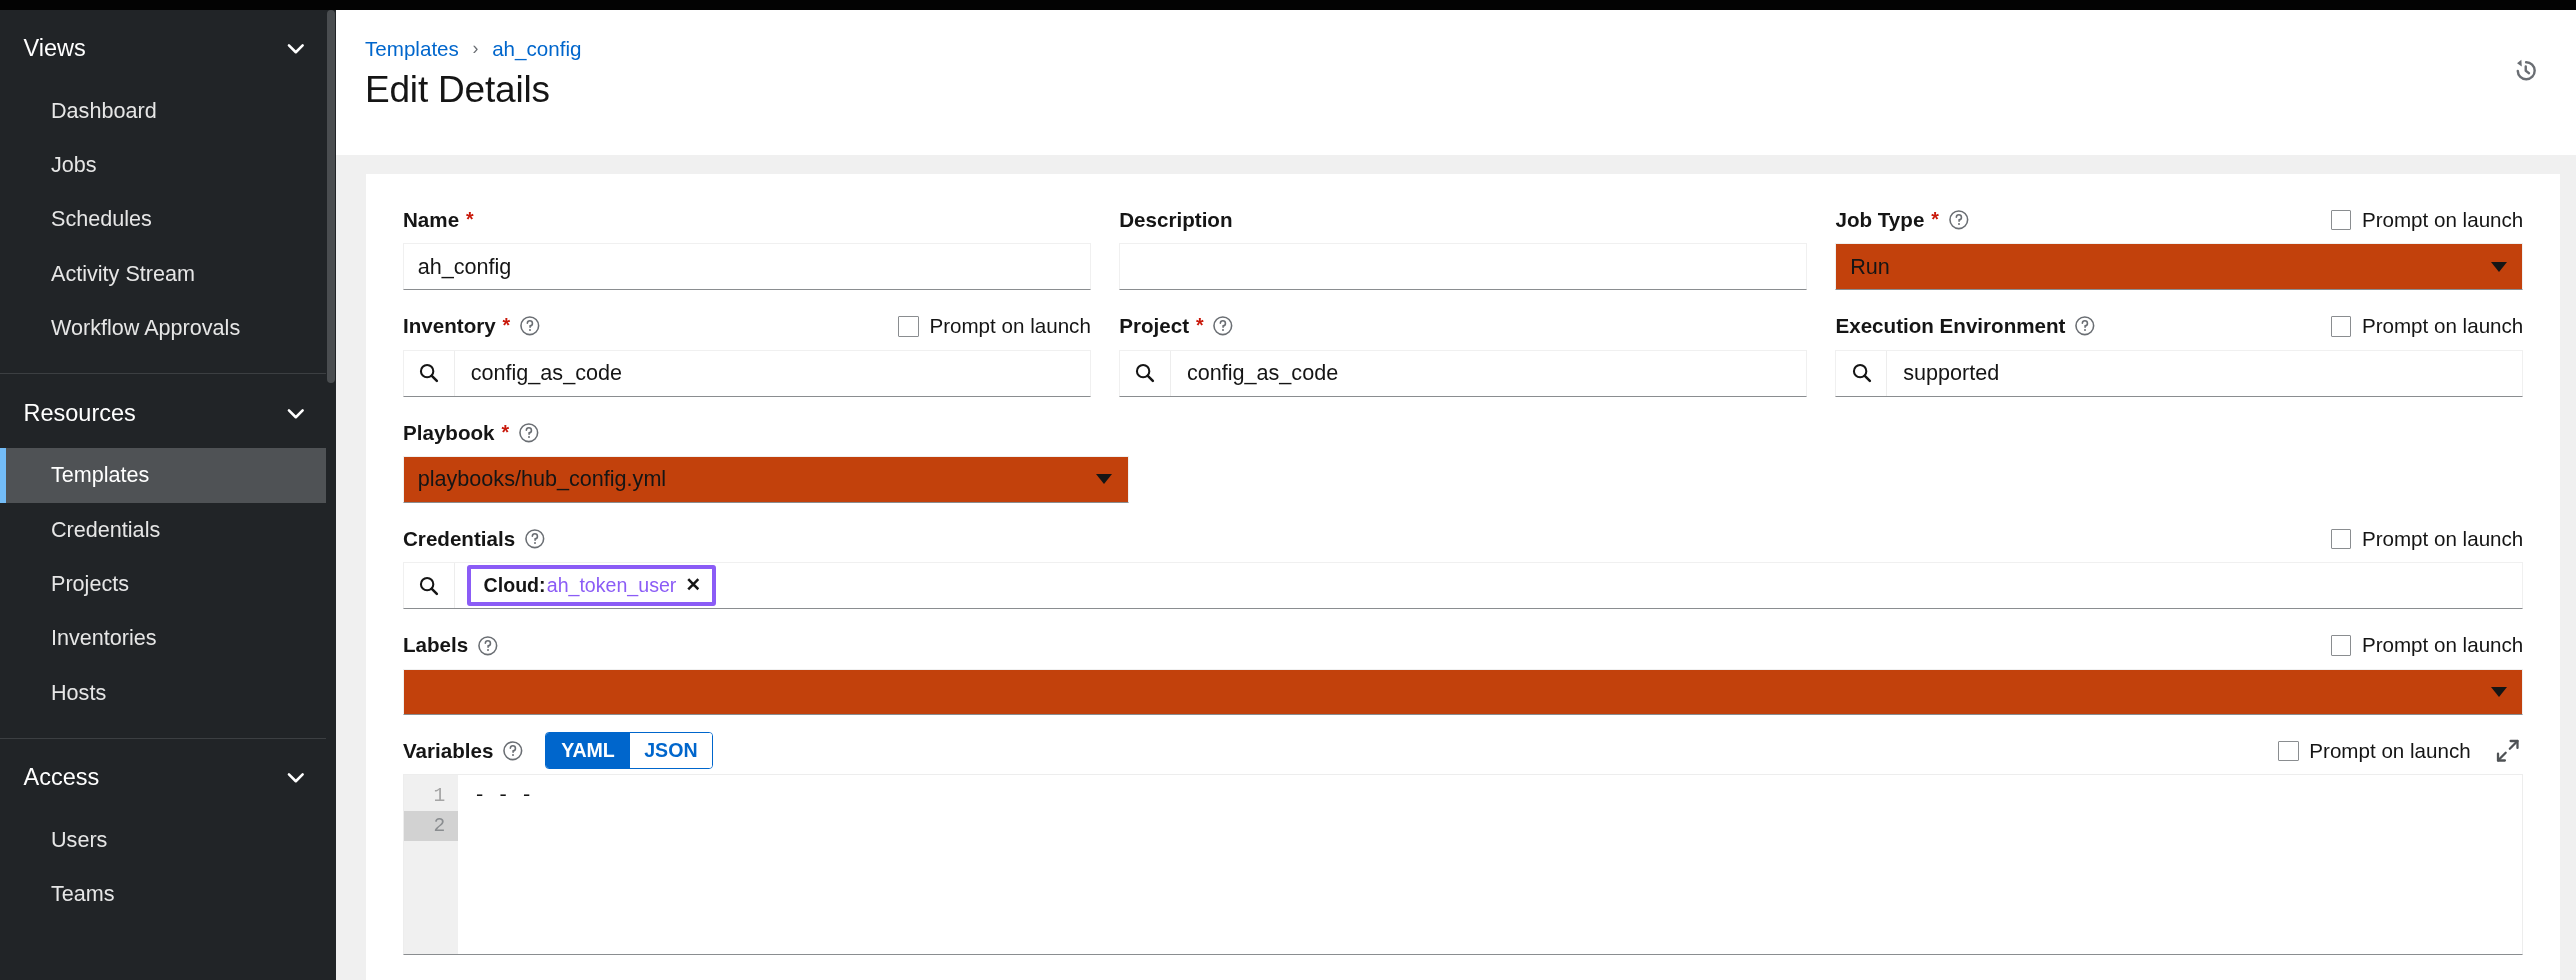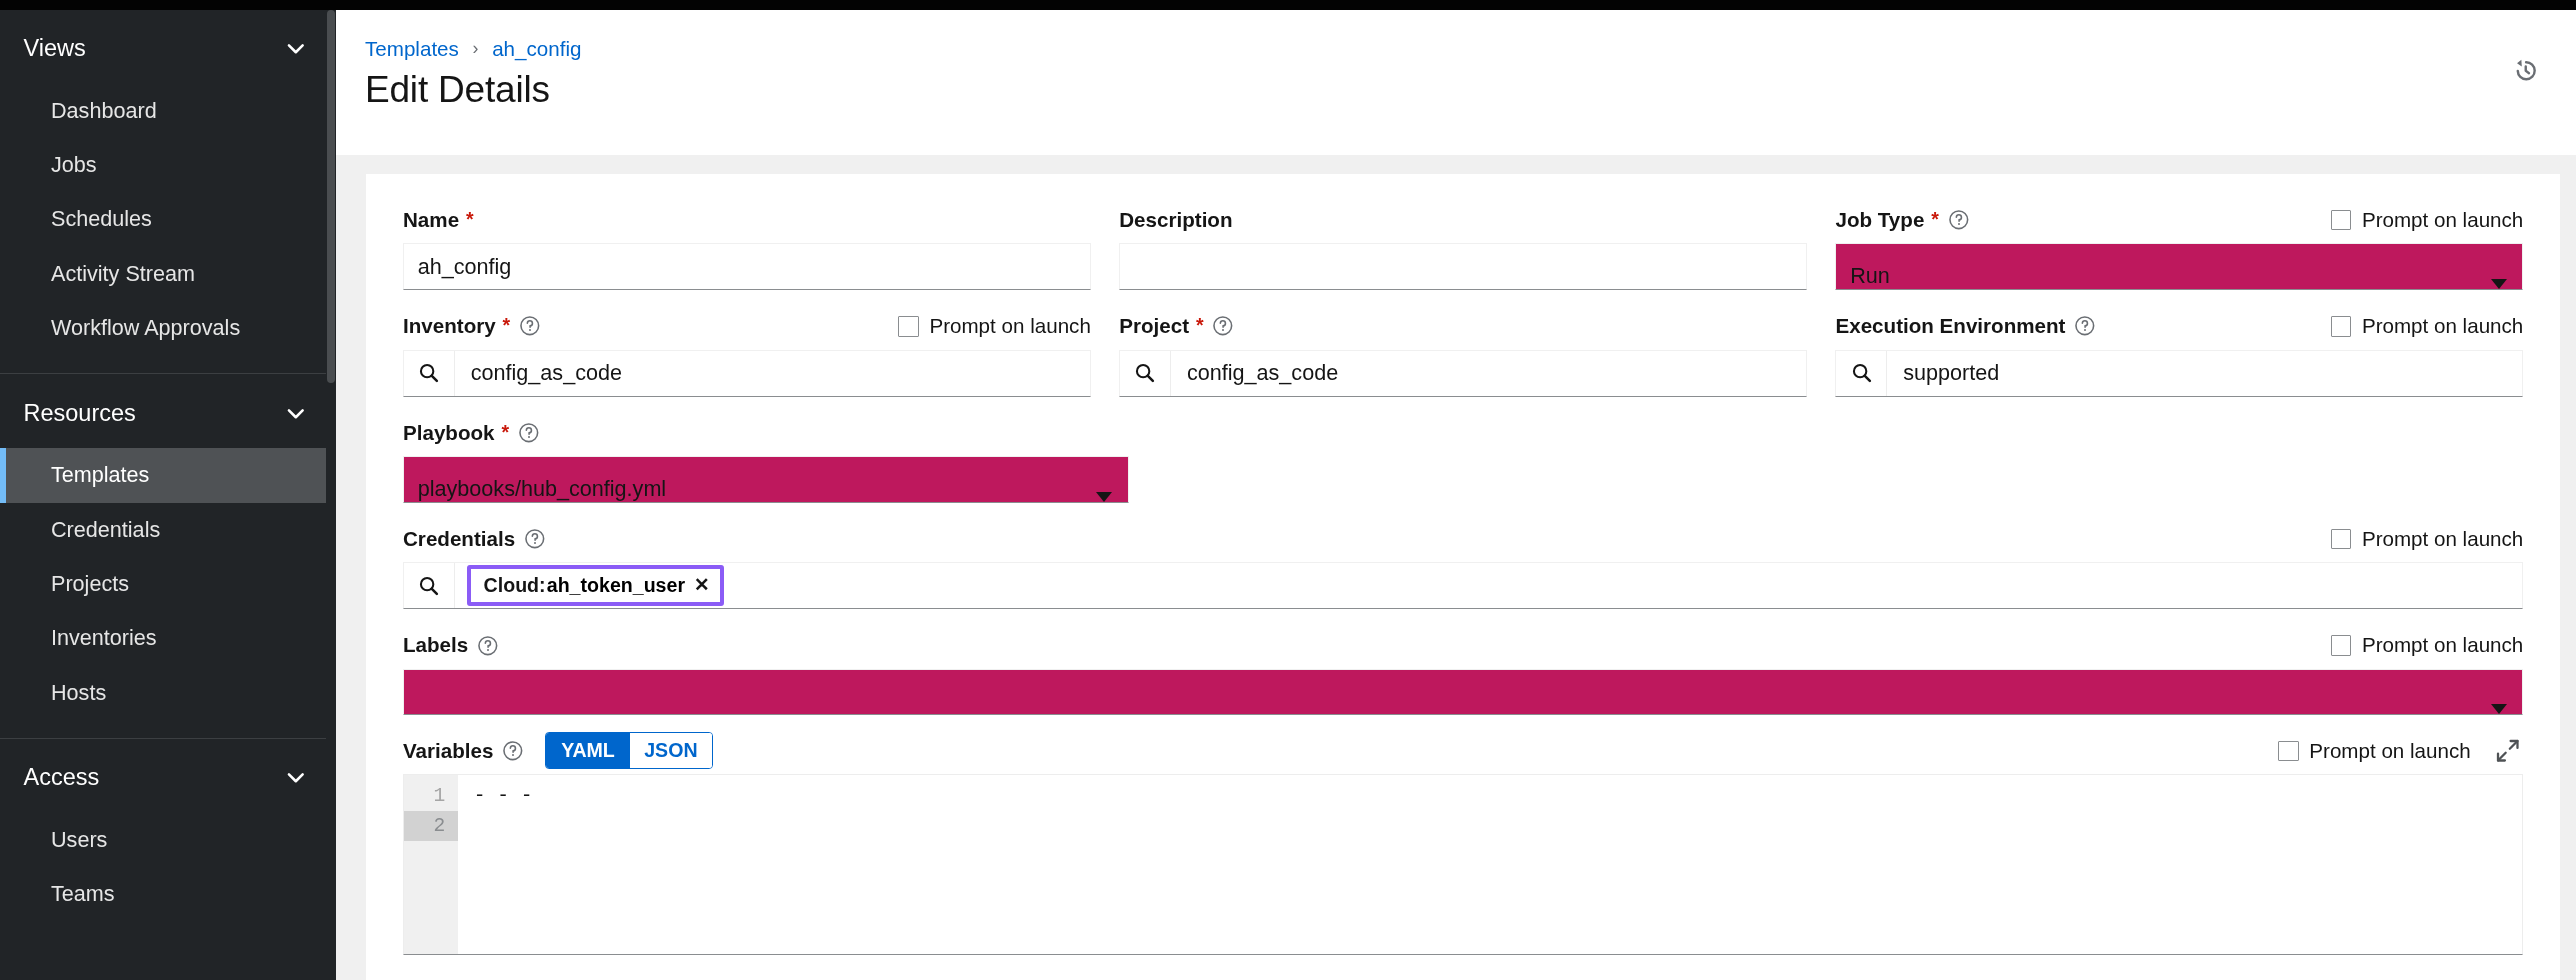--- a/index.html
+++ b/index.html
@@ -177,22 +177,22 @@
   .search-btn svg { width: 21.6px; height: 21.6px; }
   .inp-search .val {
     flex: 1; display: flex; align-items: center;
     padding: 0 15.7px; font-size: 21.6px; color: #151515;
   }
 
   .select {
     width: 100%; height: 47px;
     border: 1px solid #f0f0f0;
     border-bottom: 1px solid #8a8d90;
-    background: #be185d;
-    display: flex; align-items: flex-end; justify-content: space-between;
+    background: #c2410c;
+    display: flex; align-items: center; justify-content: space-between;
     padding: 0 15.7px 0 13.7px;
     font-size: 21.6px; color: #151515;
     cursor: pointer;
   }
   .select.empty { height: 46px; }
   .caret-down { width: 0; height: 0;
     border-left: 8.8px solid transparent; border-right: 8.8px solid transparent;
     border-top: 10.8px solid #151515; flex: none; }
 
   
@@ -204,21 +204,21 @@
     display: flex; align-items: stretch;
   }
   .chips { flex: 1; display: flex; align-items: center; padding: 0 11.8px; gap: 9.8px; }
   .chip {
     display: inline-flex; align-items: flex-start; gap: 7px;
     border: 4px solid #8b5cf6; background: #ffffff;
     border-radius: 2.9px; padding: 4.9px 10.8px 4.9px 12.8px;
     font-size: 19.6px; color: #151515;
   }
   .chip .ck { font-weight: bold; }
-  .chip .cv { color: #000000; margin-left: -5.9px; font-weight: bold; }
+  .chip .cv { color: #8b5cf6; margin-left: -5.9px; }
   .chip .cx { font-size: 18.6px; font-weight: bold; color: #151515; cursor: pointer; margin-left: 2px; }
 
   
   .seg { display: inline-flex; border-radius: 3.9px; overflow: hidden; margin-left: 21.6px;
          border: 1px solid #0066cc; }
   .seg div {
     padding: 4.9px 14.7px; font-size: 19.6px; cursor: pointer; line-height: 1.3;
   }
   .seg .on { background: #0066cc; color: #ffffff; }
   .seg .off { background: #ffffff; color: #0066cc; }

